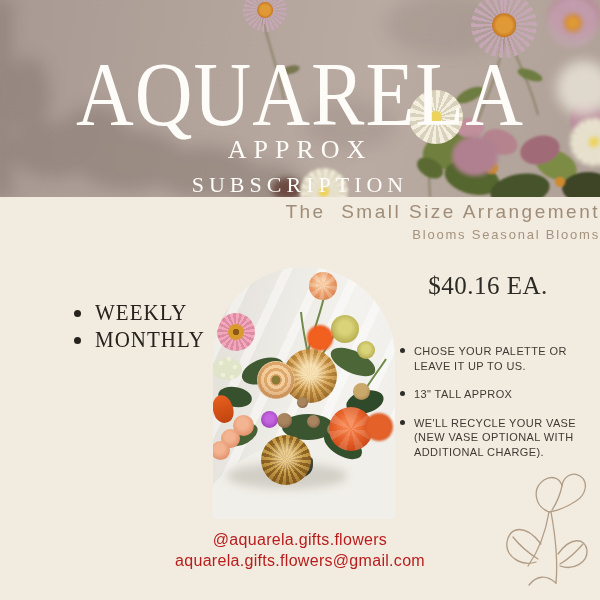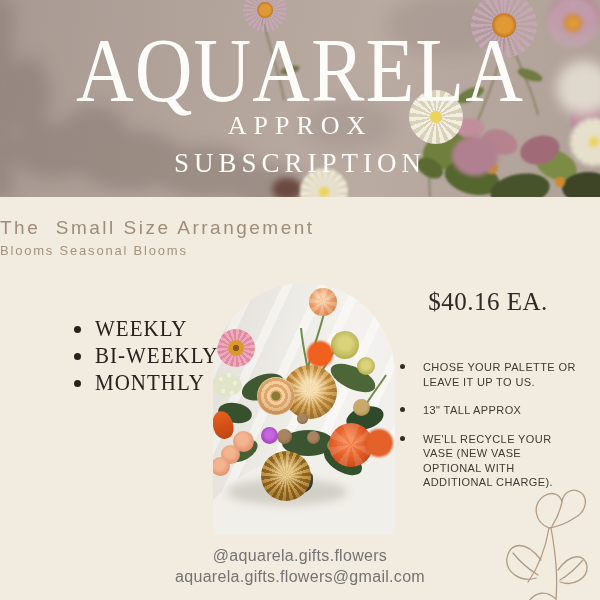--- a/index.html
+++ b/index.html
@@ -4,60 +4,60 @@
 <style>
   html,body{margin:0;padding:0;width:600px;height:600px;overflow:hidden;
     font-family:"Liberation Sans", sans-serif;}
   .poster{position:relative;width:600px;height:600px;background:#f2ebdf;overflow:hidden;}
 
   
   .hero{position:relative;width:600px;height:197px;overflow:hidden;
     background:linear-gradient(100deg,#a89992 0%,#b2a39b 35%,#b9aaa2 62%,#b0a198 100%);}
   .hero-art{position:absolute;left:0;top:0;}
   .hero-titles{position:absolute;inset:0;z-index:6;display:flex;flex-direction:column;
-    align-items:center;padding-top:24px;color:#fdfcf8;text-align:center;}
+    align-items:center;padding-top:24px;color:#fdfcf8;text-align:center;justify-content:flex-end;}
   .brand-name{font-family:"Liberation Serif",serif;font-size:80px;line-height:1;
     letter-spacing:1px;transform:scaleY(1.15);transform-origin:top center;font-weight:400;}
   .brand-line2{font-family:"Liberation Serif",serif;font-size:26px;line-height:1.1;
     letter-spacing:7px;margin-top:8px;font-weight:400;}
-  .brand-line3{font-family:"Liberation Serif",serif;font-size:27px;line-height:1.1;
+  .brand-line3{font-family:"Liberation Serif",serif;font-size:22px;line-height:1.1;
     letter-spacing:5px;margin-top:8px;font-weight:400;}
 
   
   .fl{position:absolute;border-radius:50%;}
   .aster{background:repeating-conic-gradient(#c7a6b6 0deg 7deg,rgba(199,166,182,.18) 7deg 14deg);
     filter:blur(.7px);z-index:3;}
   .aster .ctr{position:absolute;left:50%;top:50%;transform:translate(-50%,-50%);
     width:36%;height:36%;border-radius:50%;
     background:radial-gradient(circle,#e09a35 0 45%,#b96a1e 80%);}
   .dahlia{background:
     radial-gradient(circle,#ecd35e 0 15%,rgba(236,211,94,0) 16%),
     repeating-conic-gradient(#f3eedd 0 10deg,#d8d1bb 10deg 20deg);
     filter:blur(.6px);z-index:3;}
   .blob{position:absolute;border-radius:50%;z-index:2;}
 
   
-  .intro{padding-top:20px;text-align:left;color:#9f8d79;}
+  .intro{padding-top:4px;text-align:right;color:#9f8d79;}
   .intro-heading{font-size:19px;letter-spacing:2.5px;white-space:pre;}
   .intro-sub{font-size:13px;letter-spacing:1.8px;margin-top:4px;color:#a4937e;}
 
   
   .content{position:relative;width:600px;height:346px;}
 
   .freq-list{position:absolute;left:58px;top:42px;list-style:none;margin:16px;padding:0;}
   .freq-item{display:flex;align-items:center;gap:14px;height:27px;}
   .dot{width:7px;height:7px;border-radius:50%;background:#26231f;flex:0 0 auto;}
   .freq-label{font-family:"Liberation Serif",serif;font-size:21px;letter-spacing:1px;
     color:#26231f;transform:scaleY(1.05);}
 
   .price-col{position:absolute;left:398px;top:30px;width:180px;}
   .price{font-family:"Liberation Serif",serif;font-size:25px;color:#2c2a26;
     text-align:center;letter-spacing:.5px;}
   .detail-list{list-style:none;margin:44px 0 0 2px;padding:0;width:178px;}
-  .detail-item{display:flex;gap:18px;margin-bottom:14px;}
+  .detail-item{display:flex;gap:9px;margin-bottom:14px;}
   .detail-item .dot{width:5px;height:5px;margin-top:4px;background:#2f2d29;}
   .detail-text{font-size:11px;line-height:1.32;letter-spacing:.4px;color:#3e3b35;}
 
   
   .arch{position:absolute;left:213px;top:25px;width:182px;height:252px;
     border-radius:91px 91px 0 0;overflow:hidden;
     background:linear-gradient(100deg,#e2dfd9 0%,#edebe5 38%,#f3f2ee 65%,#efeeea 100%);}
   .arch::before{content:"";position:absolute;inset:0;
     background:repeating-linear-gradient(115deg,rgba(255,255,255,.45) 0 9px,rgba(255,255,255,0) 9px 32px);}
   .tbl{position:absolute;border-radius:50%;
@@ -83,21 +83,21 @@
     radial-gradient(circle at 45% 42%,#f48049 0 15%,#e55f27 45%,#bf3f12 88%);}
   .chart{background:radial-gradient(circle at 50% 45%,#d9d37a 0 30%,#b6ad4e 75%,#979040 100%);}
   .pod{background:radial-gradient(circle at 45% 40%,#a8845f 0 40%,#7d5c3e 92%);}
   .purp{background:radial-gradient(circle at 50% 45%,#c566e0 0 30%,#9a3cba 82%);}
   .spray{background:radial-gradient(circle at 45% 40%,#f3b591 0 30%,#e2906a 75%,#cf7a55 100%);}
   .vase{position:absolute;background:linear-gradient(#4a5040,#2c2f26);
     border-radius:4px 4px 12px 12px;}
 
   
   .footer{position:absolute;left:0;top:287px;width:600px;text-align:center;
-    color:#737373;font-size:16px;line-height:1.32;letter-spacing:.3px;}
+    color:#b91c1c;font-size:16px;line-height:1.32;letter-spacing:.3px;}
 
   .line-flower{position:absolute;left:486px;top:212px;}
 </style>
 </head>
 <body>
 
 <div class="poster">
 
   <div class="hero">
     <svg class="hero-art" width="600" height="197" viewBox="0 0 600 197">
@@ -180,24 +180,20 @@
     <div class="intro-heading">The  Small Size Arrangement</div>
     <div class="intro-sub">Blooms Seasonal Blooms</div>
   </div>
 
   <div class="content">
 
     <ul class="freq-list">
       <li class="freq-item">
         <span class="dot"></span>
         <span class="freq-label">WEEKLY</span>
-      </li>
-      <li class="freq-item">
-        <span class="dot"></span>
-        <span class="freq-label">BI-WEEKLY</span>
       </li>
       <li class="freq-item">
         <span class="dot"></span>
         <span class="freq-label">MONTHLY</span>
       </li>
     </ul>
 
     <div class="arch">
       <div class="tbl" style="left:-20px;top:165px;width:280px;height:180px;transform:rotate(-7deg);"></div>
       <div class="af" style="left:14px;top:196px;width:120px;height:26px;background:#d2cfc6;filter:blur(4px);"></div>

